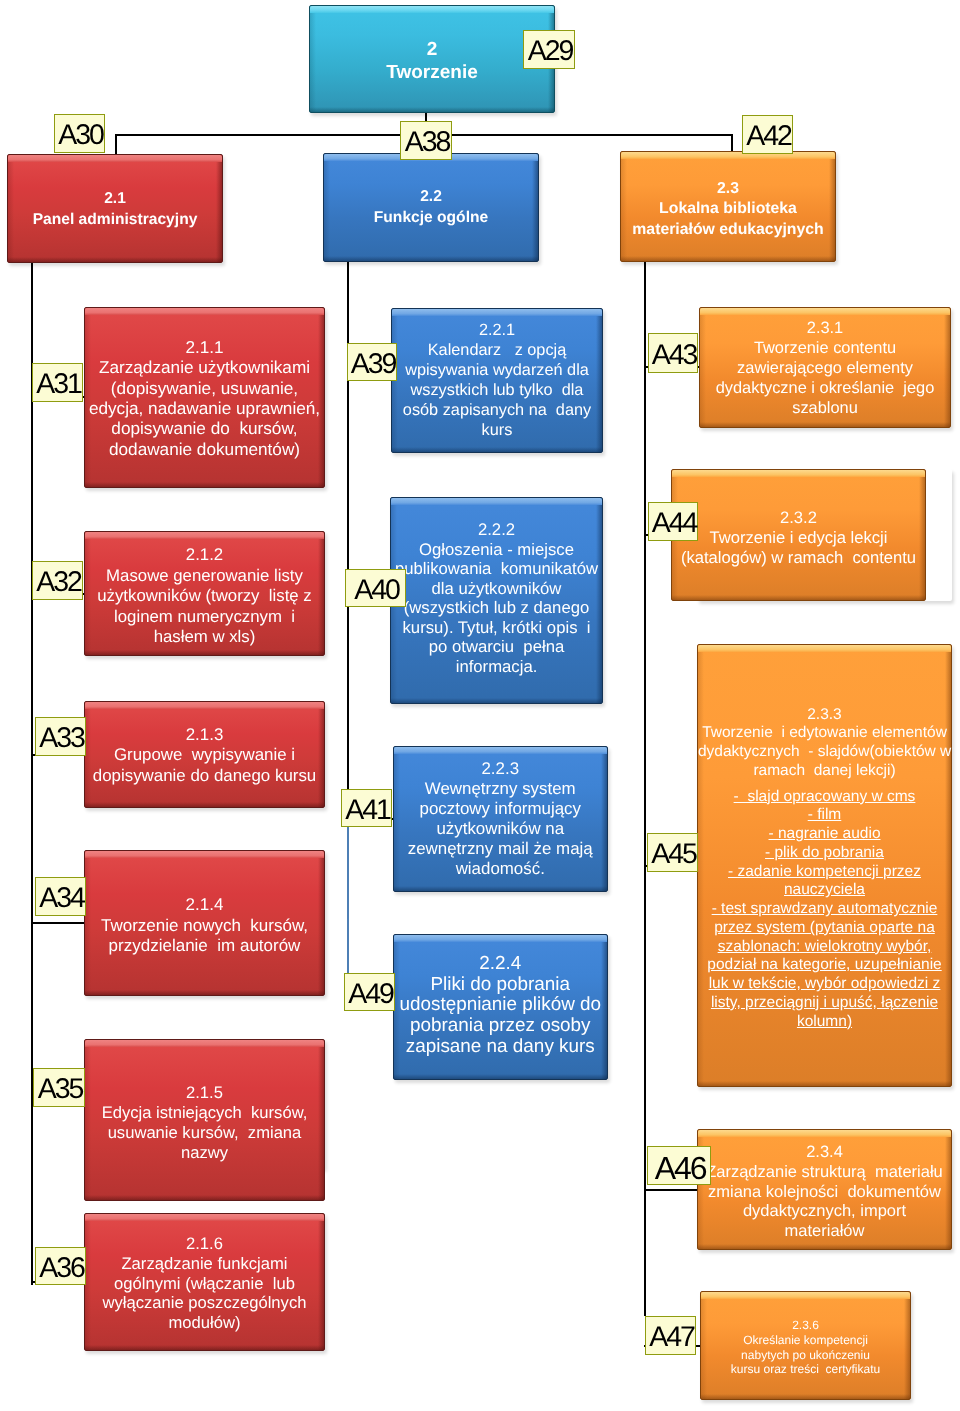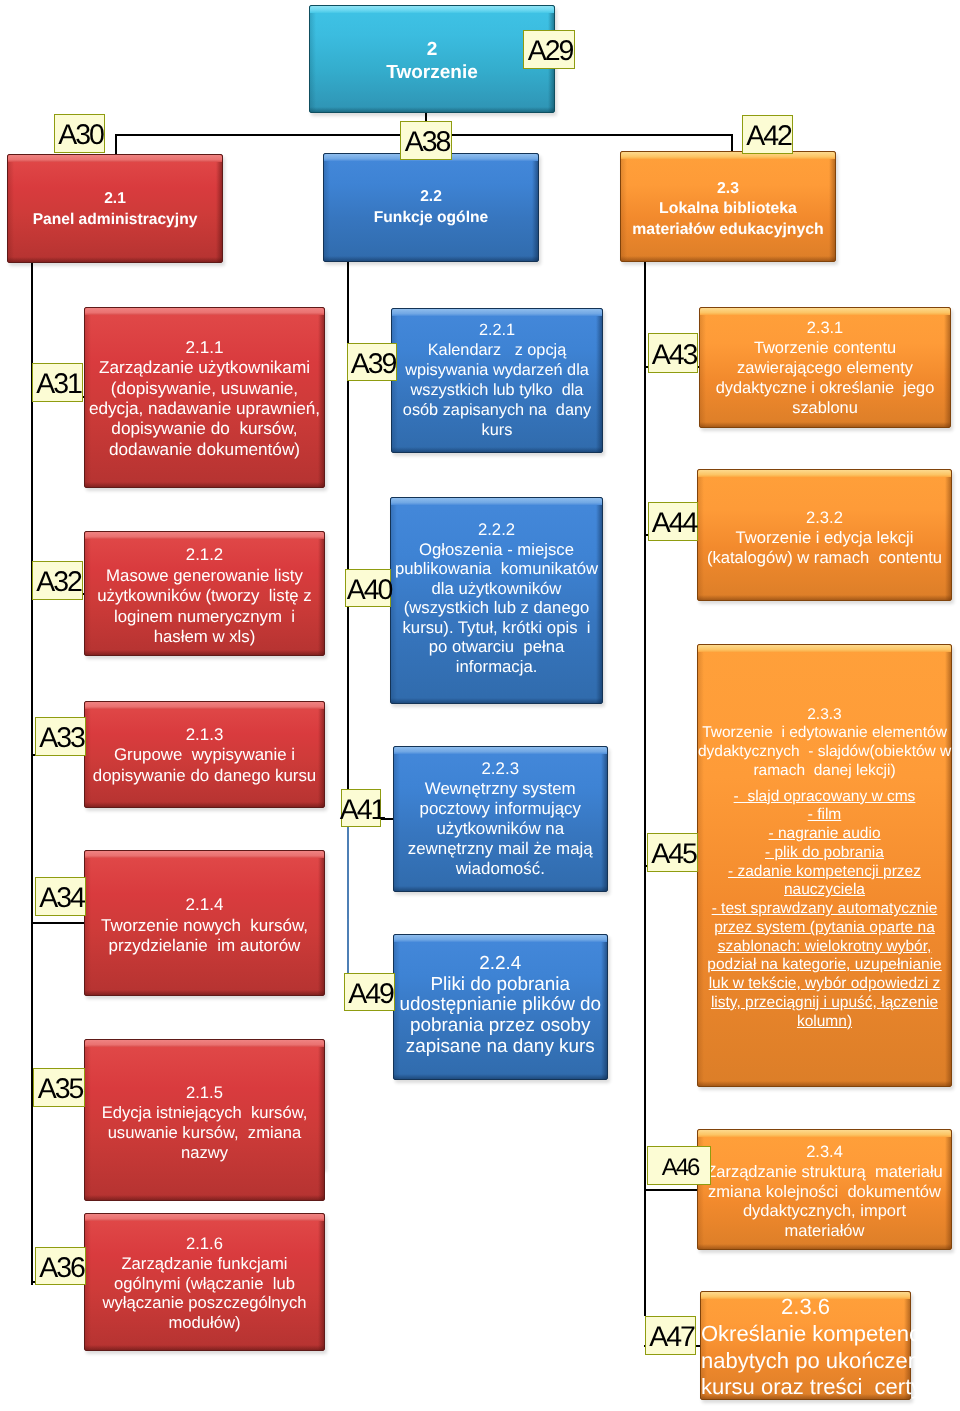--- a/index.html
+++ b/index.html
@@ -304,40 +304,40 @@
           <span class="ln">Ogłoszenia - miejsce</span>
           <span class="ln">publikowania  komunikatów</span>
           <span class="ln">dla użytkowników</span>
           <span class="ln">(wszystkich lub z danego</span>
           <span class="ln">kursu). Tytuł, krótki opis  i</span>
           <span class="ln">po otwarciu  pełna</span>
           <span class="ln">informacja.</span>
         </div>
       </div>
     </div>
-    <div class="tag" style="left: 345px; top: 569px; width: 46px; height: 38px; font-size: 28.5px; background: rgb(252, 252, 212); border-color: rgb(143, 156, 16);">
+    <div class="tag" style="left: 345px; top: 569px; width: 61px; height: 38px; font-size: 28.5px; background: rgb(252, 252, 212); border-color: rgb(143, 156, 16);">
       <span class="tagtxt">A40</span>
     </div>
     <div class="node blue" style="left: 393px; top: 745.5px; width: 214.5px; height: 146.5px;">
       <div class="lft"></div>
       <div class="rgt"></div>
       <div class="bot"></div>
       <div class="bev"></div>
       <div class="body" style="font-size: 16.9px; line-height: 1.18;">
         <div>
           <span class="ln">2.2.3</span>
           <span class="ln">Wewnętrzny system</span>
           <span class="ln">pocztowy informujący</span>
           <span class="ln">użytkowników na</span>
           <span class="ln">zewnętrzny mail że mają</span>
           <span class="ln">wiadomość.</span>
         </div>
       </div>
     </div>
-    <div class="tag" style="left: 341px; top: 789px; width: 40px; height: 38px; font-size: 28.5px; background: rgb(252, 252, 212); border-color: rgb(143, 156, 16);">
+    <div class="tag" style="left: 341px; top: 789px; width: 51px; height: 38px; font-size: 28.5px; background: rgb(252, 252, 212); border-color: rgb(143, 156, 16);">
       <span class="tagtxt">A41</span>
     </div>
     <div class="node blue" style="left: 393px; top: 933.5px; width: 214.5px; height: 146.5px;">
       <div class="lft"></div>
       <div class="rgt"></div>
       <div class="bot"></div>
       <div class="bev"></div>
       <div class="body" style="font-size: 18.9px; line-height: 1.1; transform: translateY(-1px);">
         <div>
           <span class="ln">2.2.4</span>
@@ -362,21 +362,21 @@
           <span class="ln">Tworzenie contentu</span>
           <span class="ln">zawierającego elementy</span>
           <span class="ln">dydaktyczne i określanie  jego</span>
           <span class="ln">szablonu</span>
         </div>
       </div>
     </div>
     <div class="tag" style="left: 648px; top: 333px; width: 50px; height: 40px; font-size: 28.5px; background: rgb(252, 252, 212); border-color: rgb(143, 156, 16);">
       <span class="tagtxt">A43</span>
     </div>
-    <div class="node orange" style="left: 697px; top: 469px; width: 255px; height: 132px;">
+    <div class="node orange" style="left: 671px; top: 469px; width: 255px; height: 132px;">
       <div class="lft"></div>
       <div class="rgt"></div>
       <div class="bot"></div>
       <div class="bev"></div>
       <div class="body" style="font-size: 16.6px; line-height: 1.2; transform: translateY(3px);">
         <div>
           <span class="ln">2.3.2</span>
           <span class="ln">Tworzenie i edycja lekcji</span>
           <span class="ln">(katalogów) w ramach  contentu</span>
         </div>
@@ -425,29 +425,29 @@
       <div class="body" style="font-size: 16.5px; line-height: 1.21; transform: translateY(3px);">
         <div>
           <span class="ln">2.3.4</span>
           <span class="ln">Zarządzanie strukturą  materiału</span>
           <span class="ln">zmiana kolejności  dokumentów</span>
           <span class="ln">dydaktycznych, import</span>
           <span class="ln">materiałów</span>
         </div>
       </div>
     </div>
-    <div class="tag" style="left: 647px; top: 1146px; width: 64px; height: 39px; font-size: 24px; background: rgb(252, 252, 212); border-color: rgb(143, 156, 16);">
+    <div class="tag" style="left: 647px; top: 1146px; width: 64px; height: 39px; font-size: 32px; background: rgb(252, 252, 212); border-color: rgb(143, 156, 16);">
       <span class="tagtxt">A46</span>
     </div>
     <div class="node orange" style="left: 700px; top: 1291px; width: 211px; height: 109px;">
       <div class="lft"></div>
       <div class="rgt"></div>
       <div class="bot"></div>
       <div class="bev"></div>
-      <div class="body" style="font-size: 22px; line-height: 1.22; transform: translateY(2px);">
+      <div class="body" style="font-size: 12px; line-height: 1.22; transform: translateY(2px);">
         <div>
           <span class="ln">2.3.6</span>
           <span class="ln">Określanie kompetencji</span>
           <span class="ln">nabytych po ukończeniu</span>
           <span class="ln">kursu oraz treści  certyfikatu</span>
         </div>
       </div>
     </div>
     <div class="tag" style="left: 645px; top: 1316px; width: 51px; height: 39px; font-size: 28.5px; background: rgb(252, 252, 212); border-color: rgb(143, 156, 16);">
       <span class="tagtxt">A47</span>

